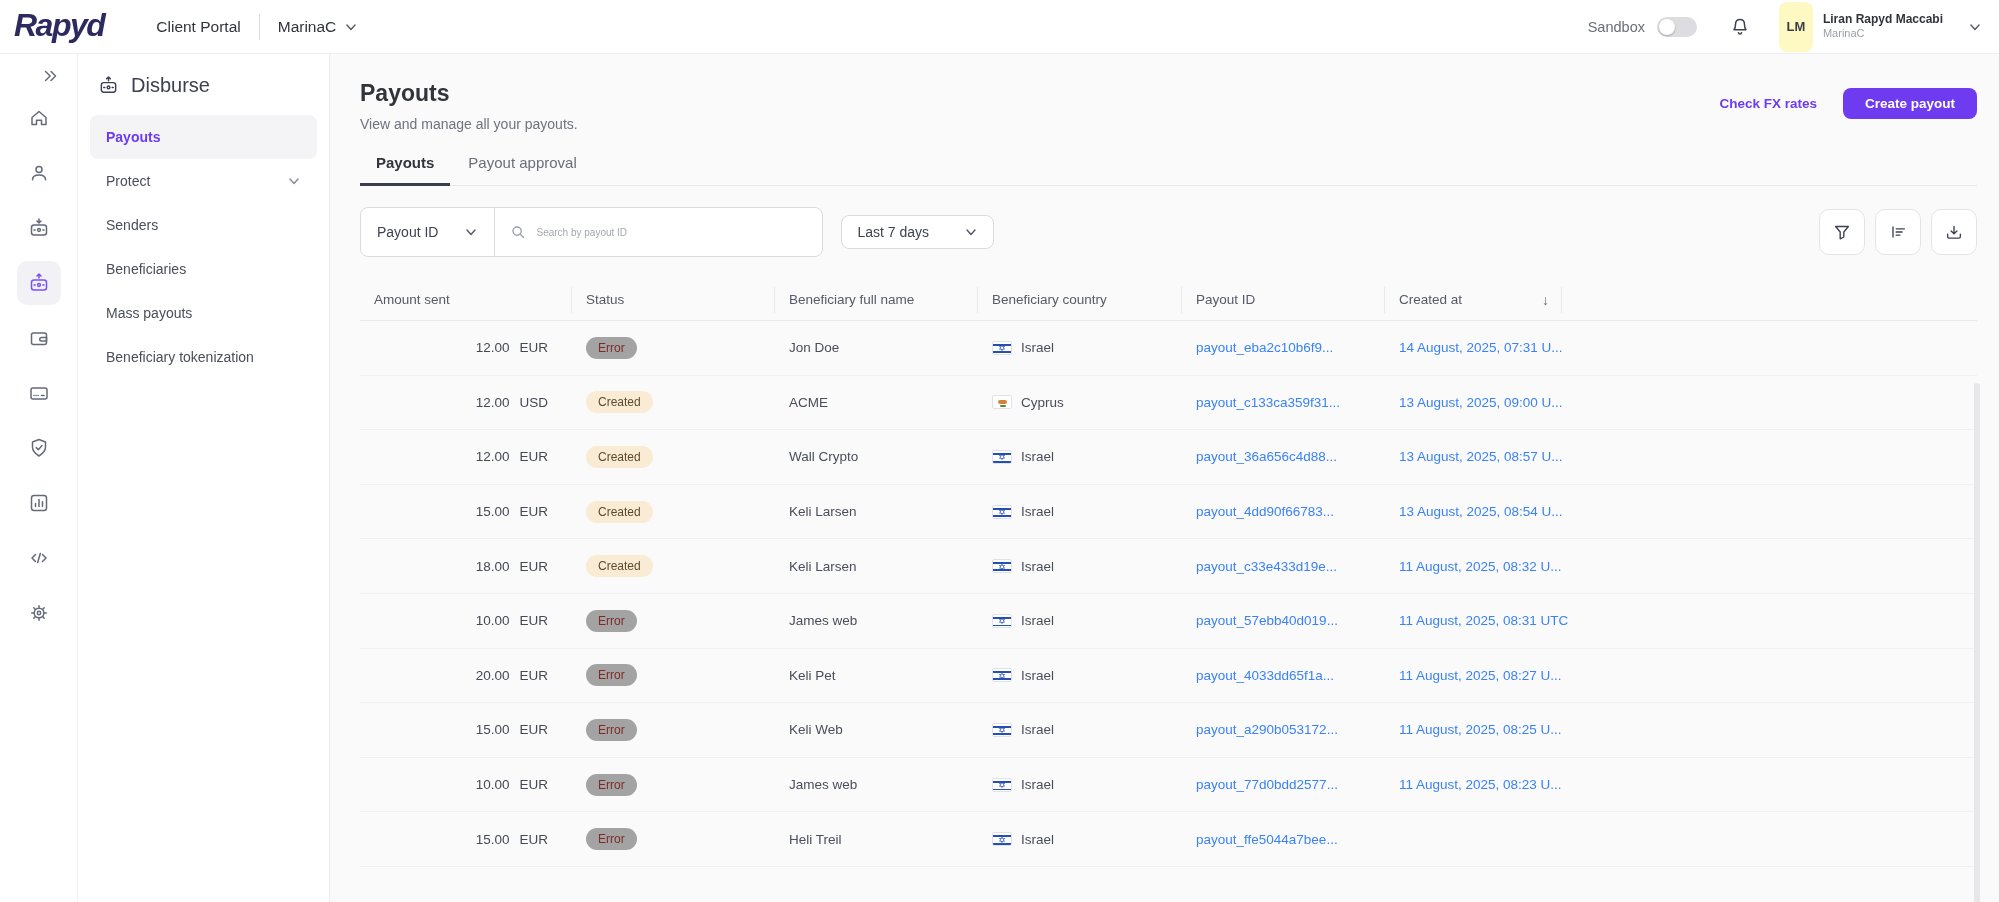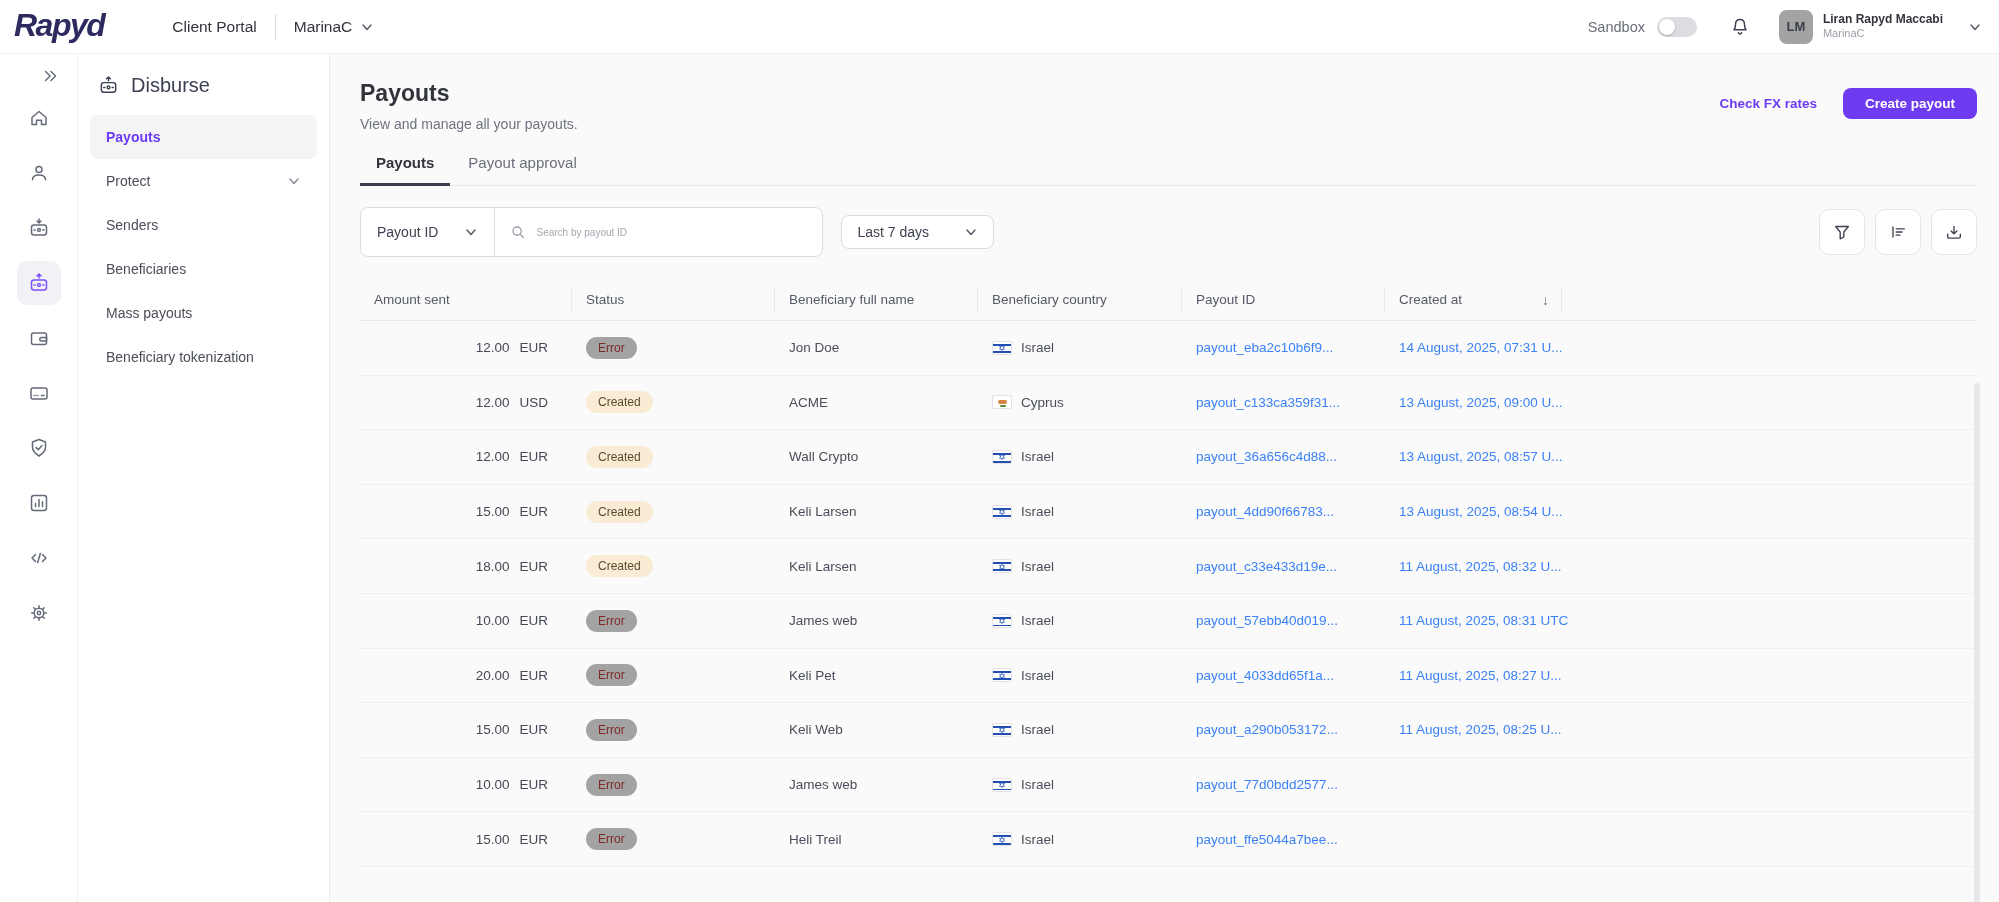--- a/index.html
+++ b/index.html
@@ -3,30 +3,30 @@
 <meta charset="utf-8">
 <style>
   * { margin:0; padding:0; box-sizing:border-box; }
   html,body { width:1999px; height:902px; overflow:hidden; }
   body { font-family:"Liberation Sans","DejaVu Sans",sans-serif; background:#FAFAFA; color:#32343C; }
   .app { width:1999px; height:902px; display:flex; flex-direction:column; }
 
   
   .topbar { height:54px; background:#FFFFFF; border-bottom:1px solid #EFEFF1; display:flex; align-items:center; padding:0 16px 0 14px; flex:none; }
   .logo { font-size:32px; font-weight:800; font-style:italic; letter-spacing:-1.5px; color:#2C2A5E; line-height:1; padding-bottom:4px; }
-  .portal-name { font-size:15.5px; color:#32343C; margin-left:68px; }
+  .portal-name { font-size:15.5px; color:#32343C; margin-left:52px; }
   .topbar-divider { width:1px; height:26px; background:#DADADE; margin:0 18px; }
   .org-switcher { display:flex; align-items:center; gap:8px; cursor:pointer; }
   .org-name { font-size:15.5px; color:#32343C; }
   .topbar-right { margin-left:auto; display:flex; align-items:center; }
   .sandbox-label { font-size:14.5px; color:#6A6E7A; margin-right:12px; }
   .toggle { width:40px; height:20px; border-radius:10px; background:#DCDCE1; position:relative; cursor:pointer; }
   .toggle .knob { position:absolute; left:2px; top:2px; width:16px; height:16px; border-radius:50%; background:#FFFFFF; box-shadow:0 1px 2px rgba(0,0,0,.25); }
   .bell-wrap { margin:0 28px 0 32px; display:flex; align-items:center; cursor:pointer; }
-  .avatar { width:34px; height:34px; border-radius:8px; background:#a3a3a3; color:#3A3E48; font-size:13px; font-weight:600; display:flex; align-items:center; justify-content:center; }
+  .avatar { width:34px; height:50px; border-radius:8px; background:#fef9c3; color:#3A3E48; font-size:13px; font-weight:600; display:flex; align-items:center; justify-content:center; }
   .user-block { display:flex; align-items:center; gap:10px; cursor:pointer; }
   .user-texts { display:flex; flex-direction:column; line-height:1.25; }
   .user-name { font-size:12px; color:#32343C; font-weight:600; }
   .user-company { font-size:11px; color:#9A9EA8; }
   .user-block .chev { margin-left:14px; }
 
   
   .body { flex:1; display:flex; min-height:0; }
 
   
@@ -553,20 +553,23 @@
     <div class="cell">
                 <span>James web</span>
               </div>
     <div class="cell cell-country">
       <span class="flag flag-il"></span>
       <span>Israel</span>
     </div>
     <div class="cell cell-id">
                 <span>payout_77d0bdd2577...</span>
               </div>
+    <div class="cell cell-date">
+                <span>11 August, 2025, 08:23 U...</span>
+              </div>
   </div>
 
   <div class="trow">
     <div class="cell cell-amount">
       <span>15.00</span>
       <span>EUR</span>
     </div>
     <div class="cell">
                 <span class="badge badge-error">Error</span>
               </div>

